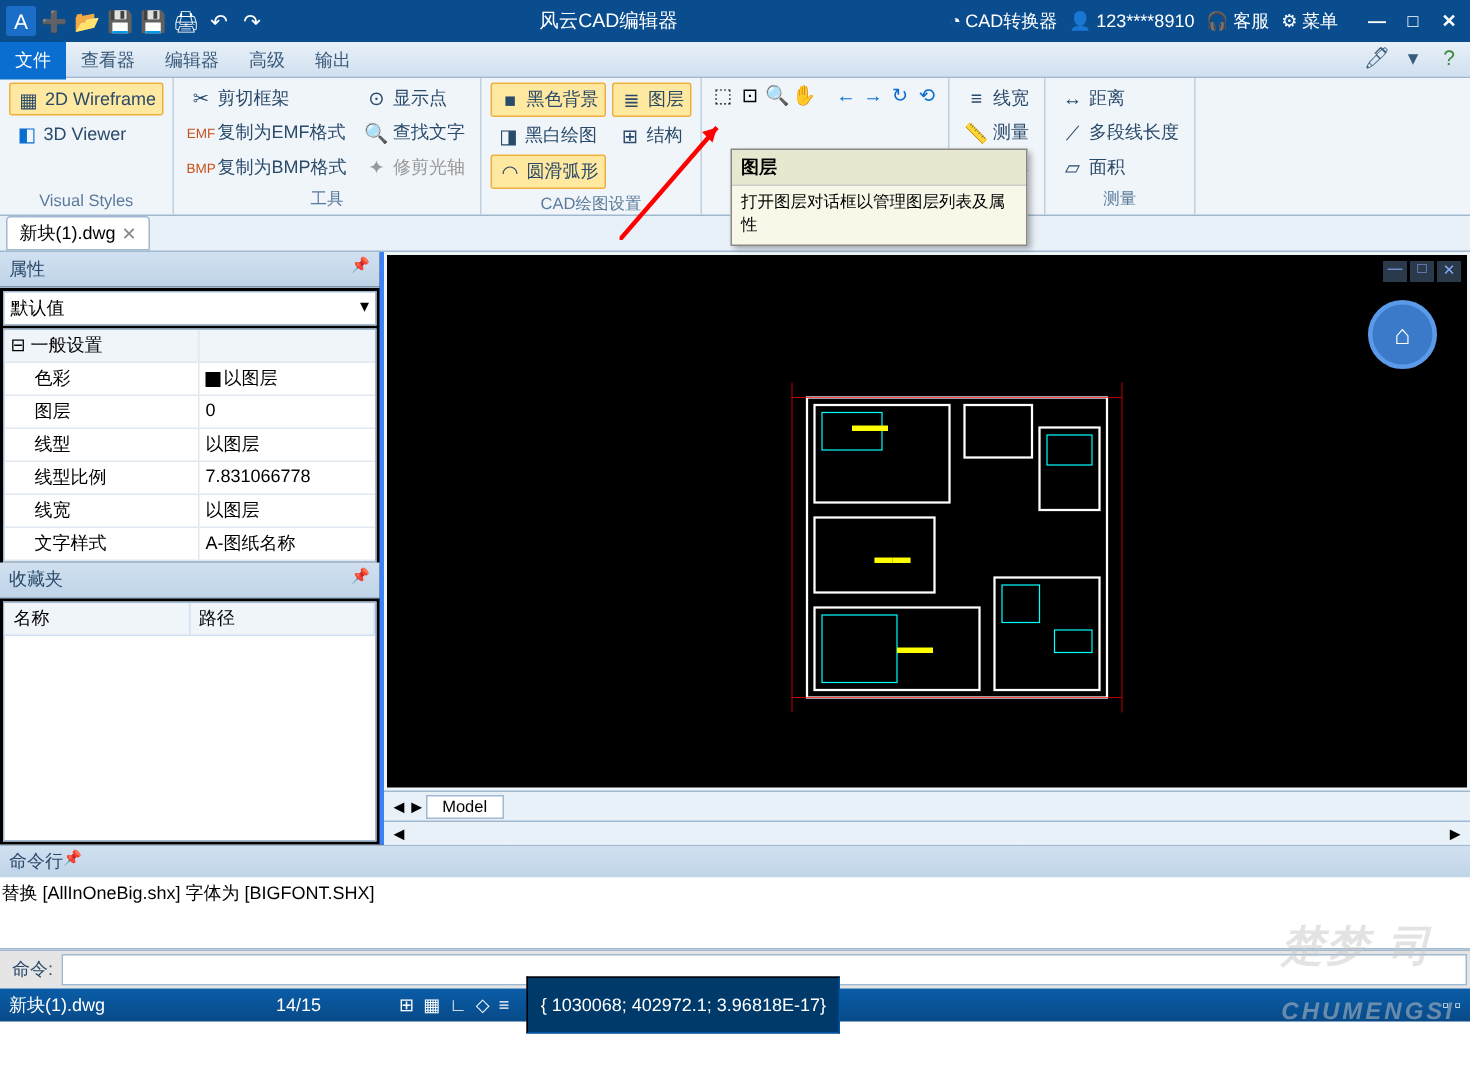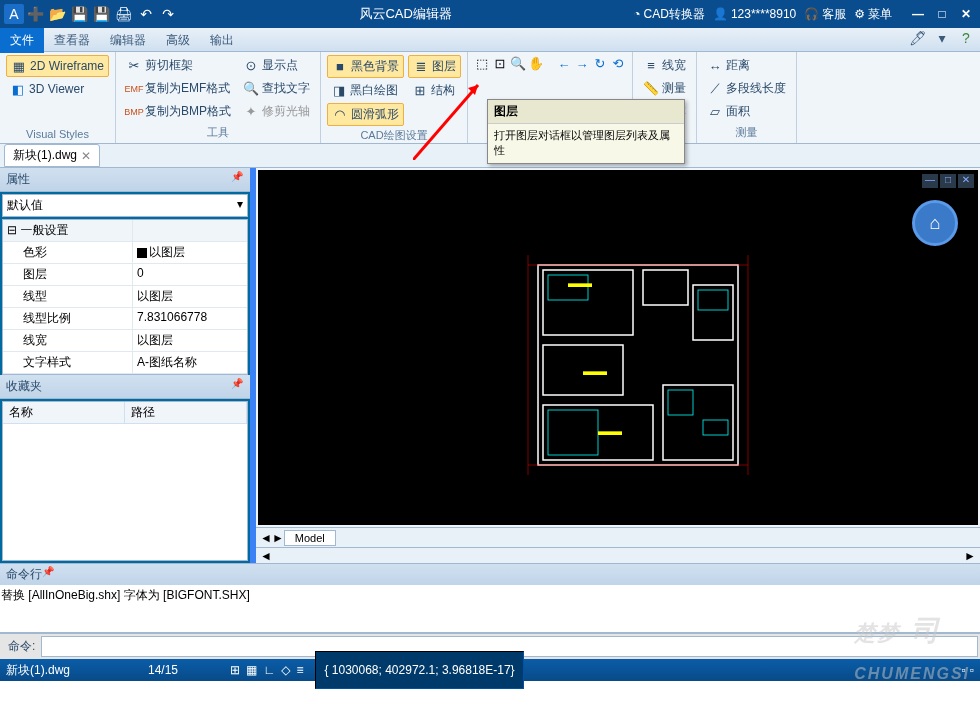--- a/index.html
+++ b/index.html
@@ -20,21 +20,21 @@
 .ribbon-group{border-right:1px solid #c0d0e0;padding:3px 6px;display:flex;flex-direction:column}
 .ribbon-group-content{flex:1;display:flex;gap:4px}
 .ribbon-group-label{text-align:center;color:#5a7a9a;font-size:11px;padding-top:2px}
 .rbtn{display:flex;align-items:center;gap:3px;padding:2px 4px;border-radius:2px;color:#2a4a6a;white-space:nowrap}
 .rbtn.highlighted{background:#ffe8a0;border:1px solid #f0b040}
 .rbtn-col{display:flex;flex-direction:column;gap:2px}
 .ricon{width:16px;height:16px;display:inline-flex;align-items:center;justify-content:center;font-size:13px}
 .file-tabs{height:24px;background:#e8f0f8;display:flex;align-items:center;padding:2px 4px;border-bottom:1px solid #a0b8d0}
 .file-tab{background:#fff;border:1px solid #a0b8d0;padding:2px 8px;border-radius:3px 3px 0 0;display:flex;align-items:center;gap:4px}
 .main-area{display:flex;height:395px}
-.props-panel{width:256px;background:#0369a1;border-right:6px solid #3b82f6;display:flex;flex-direction:column}
+.props-panel{width:256px;background:#000000;border-right:3px solid #3b82f6;display:flex;flex-direction:column}
 .panel-header{background:linear-gradient(#d0e0f0,#c0d4e8);padding:3px 6px;color:#2a4a6a;display:flex;justify-content:space-between;border-bottom:1px solid #a0b8d0}
 .props-combo{margin:2px;border:1px solid #a0b8d0;background:#fff;padding:2px 4px;display:flex;justify-content:space-between}
 .props-grid{flex:0 0 auto;overflow:auto;border:1px solid #a0b8d0;margin:0 2px;background:#fff}
 .prop-row{display:flex;border-bottom:1px solid #e0e8f0}
 .prop-row.section{background:#f0f5fa;font-weight:normal}
 .prop-name{width:130px;padding:2px 4px 2px 20px;border-right:1px solid #e0e8f0}
 .prop-name.section-name{padding-left:4px}
 .prop-val{flex:1;padding:2px 4px}
 .fav-list{flex:1;background:#fff;margin:2px;border:1px solid #a0b8d0}
 .fav-header{display:flex;background:#f0f5fa;border-bottom:1px solid #d0e0f0}
@@ -374,21 +374,21 @@
     </div>
   <div class="cmd-content">替换 [AllInOneBig.shx] 字体为 [BIGFONT.SHX]</div>
   <div class="cmd-input-row">
     <div class="cmd-label">命令:</div>
     <div class="cmd-input"></div>
   </div>
 </div>
 
 <div class="statusbar">
   <div class="sb-item">新块(1).dwg</div>
-  <div class="sb-item" style="margin-left:66px">14/15</div>
+  <div class="sb-item" style="margin-left:102px">14/15</div>
   <div class="sb-item" style="margin-left:40px;gap:6px">
     <span>⊞</span>
     <span>▦</span>
     <span>∟</span>
     <span>◇</span>
     <span>≡</span>
   </div>
   <div class="sb-item sb-coords">{ 1030068; 402972.1; 3.96818E-17}</div>
   <div class="sb-right">
     <span>▫</span>
@@ -400,15 +400,15 @@
   <line x1="0" y1="80" x2="65" y2="5" stroke="#ff0000" stroke-width="3"></line>
   <polygon points="65,5 55,8 62,15" fill="#ff0000"></polygon>
 </svg>
 
 <div class="tooltip">
   <div class="tooltip-title">图层</div>
   <div class="tooltip-body">打开图层对话框以管理图层列表及属性</div>
 </div>
 
 <div class="watermark">
-  <span style="font-size:21px">楚梦</span> <span style="font-size:28px">司</span><br>
+  <span style="font-size:28px">楚梦</span> <span style="font-size:28px">司</span><br>
   <span style="font-size:16px">CHUMENGSI</span>
 </div>
 
 </body></html>

